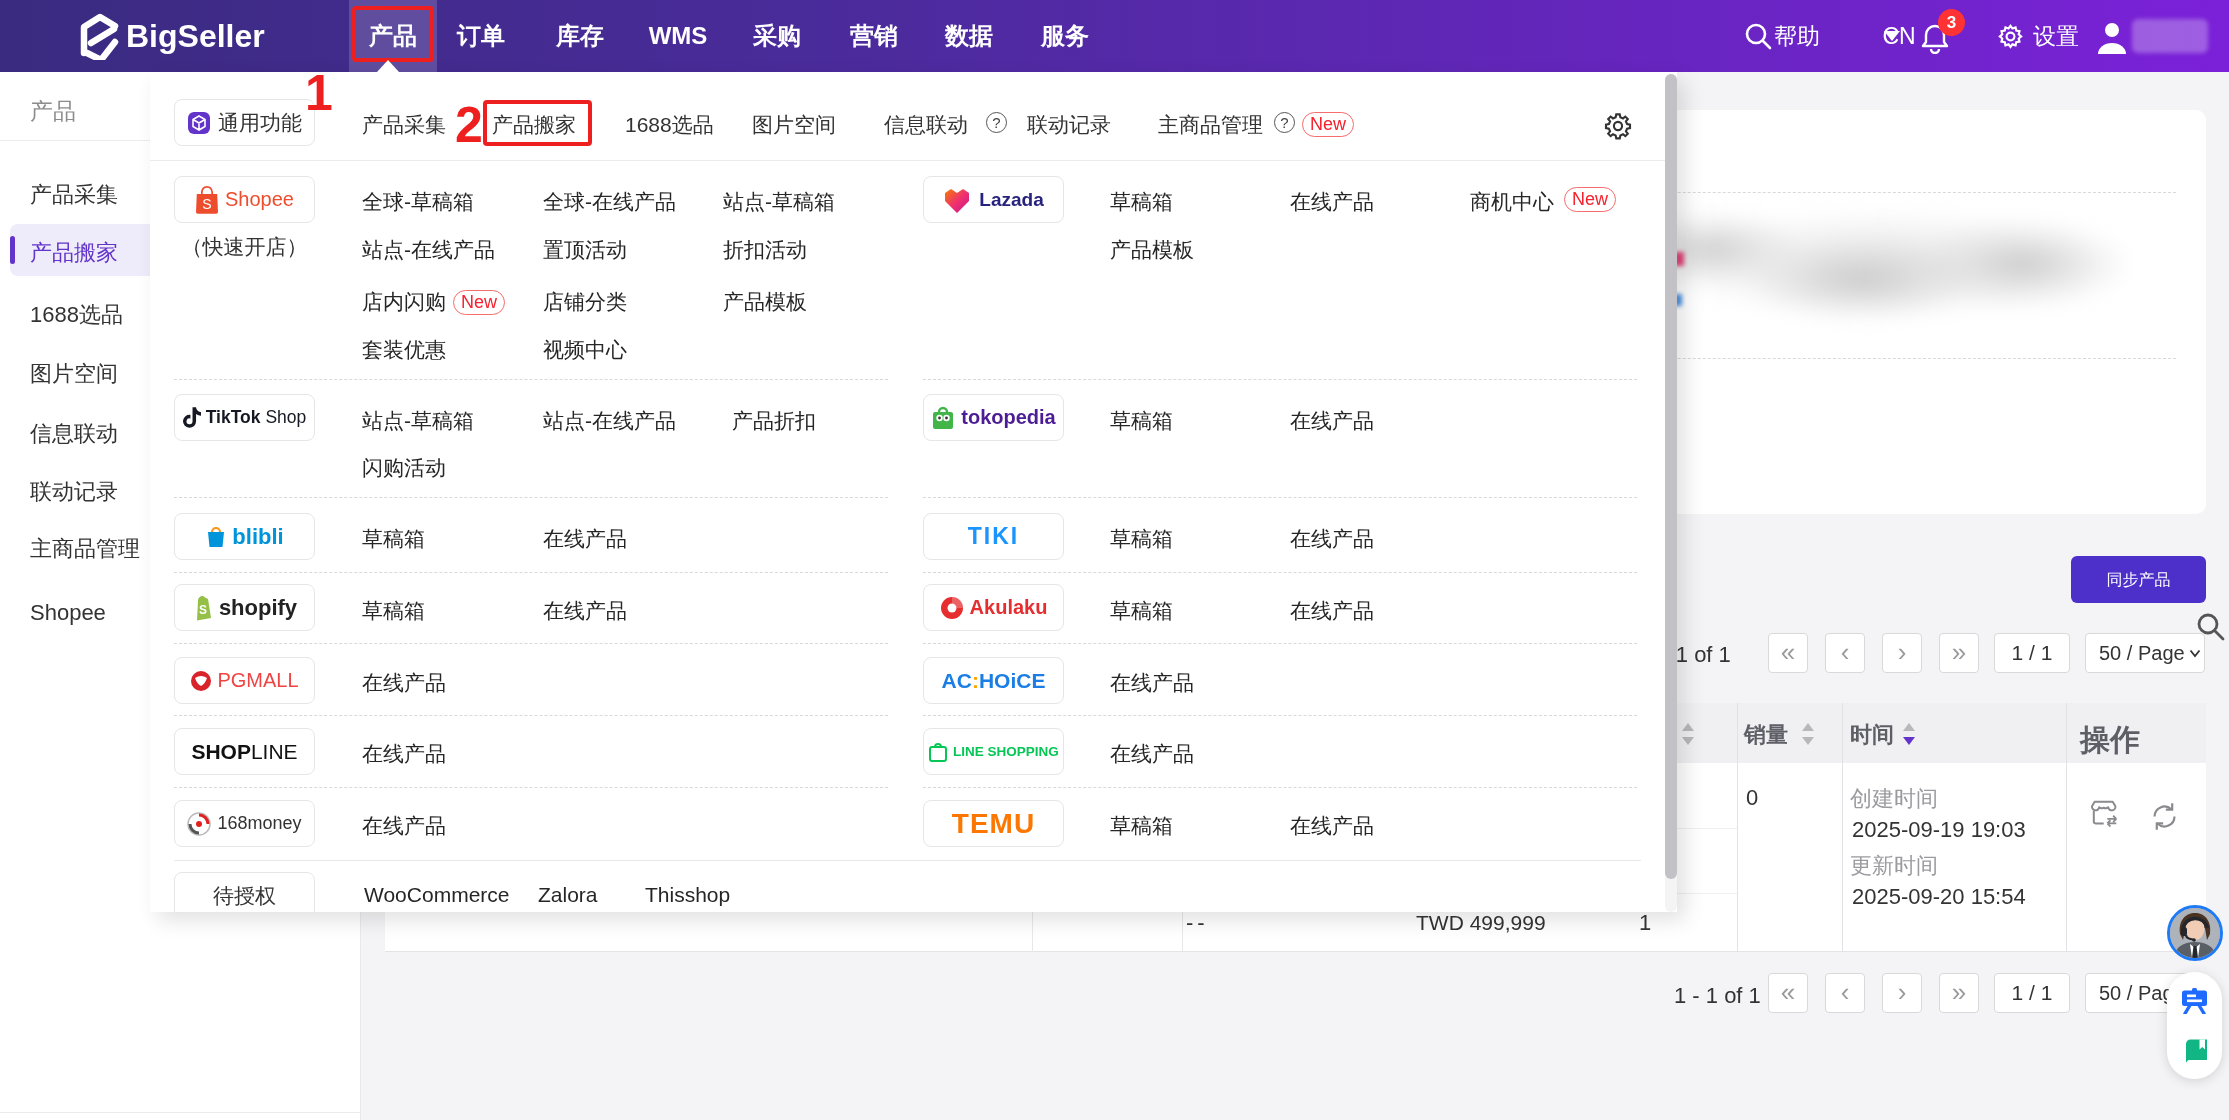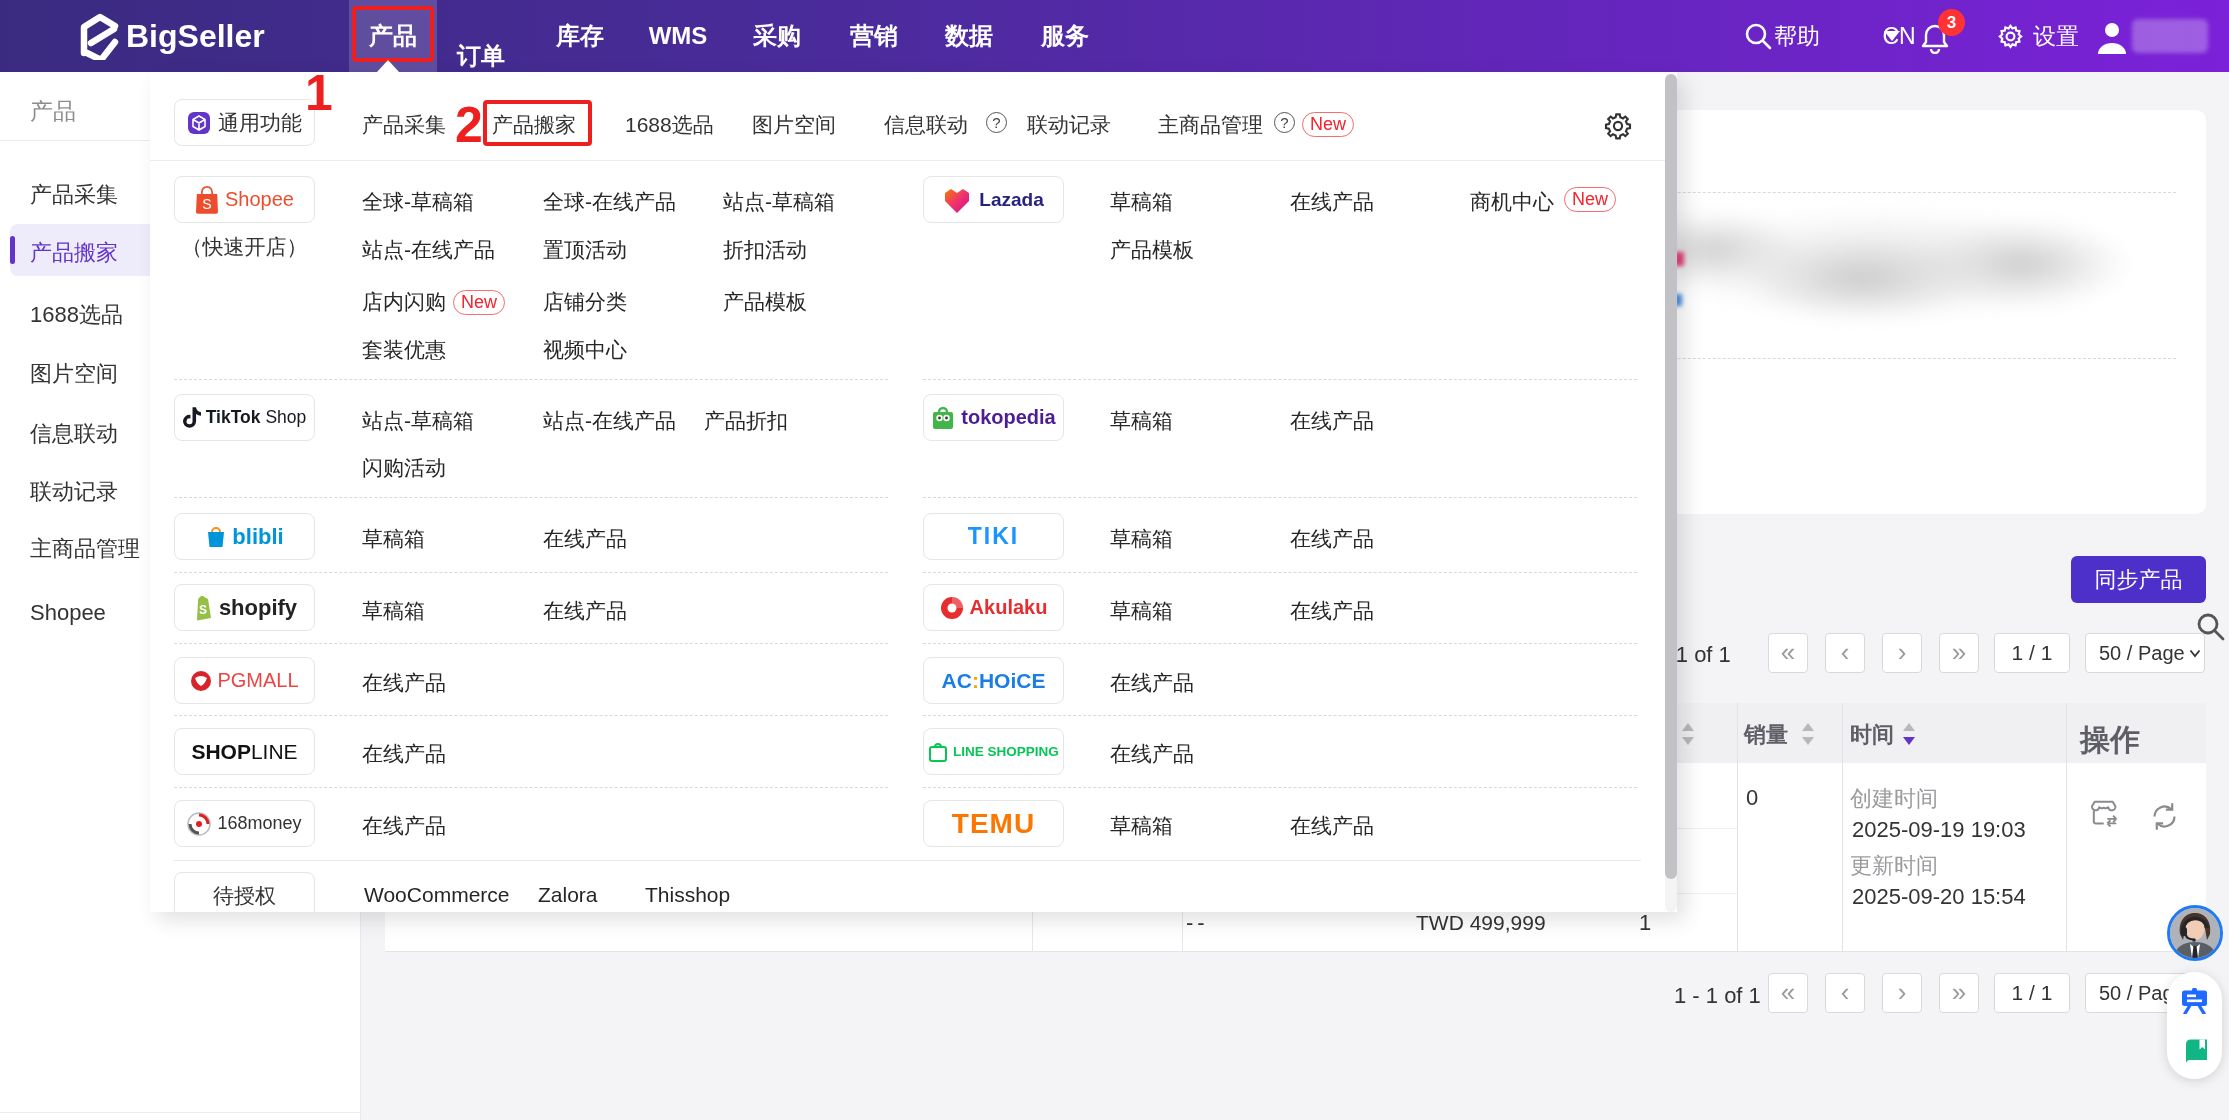--- a/index.html
+++ b/index.html
@@ -43,21 +43,21 @@
     <g stroke="#fff" stroke-width="6.5" fill="none" stroke-linejoin="round" stroke-linecap="round">
       <path d="M6 41 V15 L22 5 L37 14"></path>
       <path d="M13 31 L36 17"></path>
       <path d="M9 41 L23 48 L37 30"></path>
     </g>
   </svg>
   <div class="abs" style="left:126px;top:18px;font-size:32px;font-weight:bold;color:#fff;letter-spacing:0px">BigSeller</div>
 
   <div class="abs" style="left:349px;top:0;width:88px;height:72px;background:rgba(255,255,255,0.16)"></div>
   <div class="navitem" style="left:352px;width:82px;">产品</div>
-  <div class="navitem" style="left:440px;width:82px;margin-top:20px;">订单</div>
+  <div class="navitem" style="left:440px;width:82px;">订单</div>
   <div class="navitem" style="left:539px;width:82px;">库存</div>
   <div class="navitem" style="left:637px;width:82px;">WMS</div>
   <div class="navitem" style="left:736px;width:82px;">采购</div>
   <div class="navitem" style="left:833px;width:82px;">营销</div>
   <div class="navitem" style="left:928px;width:82px;">数据</div>
   <div class="navitem" style="left:1024px;width:82px;">服务</div>
 
   <svg class="abs" style="left:1744px;top:22px" width="28" height="28" viewBox="0 0 28 28">
     <circle cx="12" cy="12" r="9" fill="none" stroke="#fff" stroke-width="2.6"></circle>
     <line x1="19" y1="19" x2="26" y2="26" stroke="#fff" stroke-width="2.6" stroke-linecap="round"></line>
@@ -110,21 +110,21 @@
 
   <div class="abs" style="left:1290px;top:132px;width:480px;height:132px;background:
       radial-gradient(90px 38px at 60px 45px,#cfcfcf 0%,rgba(220,220,220,0.55) 55%,transparent 100%),
       radial-gradient(120px 42px at 210px 75px,#cccccc 0%,rgba(215,215,215,0.5) 55%,transparent 100%),
       radial-gradient(110px 45px at 370px 60px,#cdcdcd 0%,rgba(218,218,218,0.5) 55%,transparent 100%),
       radial-gradient(230px 55px at 230px 60px,rgba(226,226,226,0.9) 0%,rgba(232,232,232,0.5) 60%,transparent 100%);
       filter:blur(9px)"></div>
   <div class="abs" style="left:1312px;top:180px;width:10px;height:14px;background:#e0447a;filter:blur(2px)"></div>
   <div class="abs" style="left:1312px;top:222px;width:8px;height:12px;background:#4a90e2;filter:blur(2px)"></div>
 
-  <div class="abs" style="left:1709px;top:484px;width:135px;height:47px;background:#4d2fc9;border-radius:6px;color:#fff;font-size:22px;text-align:center;line-height:47px">同步产品</div>
+  <div class="abs" style="left:1709px;top:484px;width:135px;height:47px;background:#4d2fc9;border-radius:6px;color:#fff;font-size:16px;text-align:center;line-height:47px">同步产品</div>
 
   <svg class="abs" style="left:1835px;top:541px" width="28" height="28" viewBox="0 0 28 28">
     <circle cx="11" cy="11" r="9" fill="none" stroke="#555" stroke-width="2.8"></circle>
     <line x1="18" y1="18" x2="26" y2="26" stroke="#555" stroke-width="2.8" stroke-linecap="round"></line>
   </svg>
 
   <div class="abs" style="left:1282px;top:570px;font-size:22px;color:#333">1 - 1 of 1</div>
   <div class="pagebtn" style="left:1406px;top:561px">«</div>
   <div class="pagebtn" style="left:1463px;top:561px">‹</div>
   <div class="pagebtn" style="left:1520px;top:561px">›</div>
@@ -293,21 +293,21 @@
   <div class="dash" style="left:773px;top:307px;width:714px"></div>
 
   <div class="logobox" style="left:24px;top:322px;gap:5px">
     <svg width="18" height="21" viewBox="0 0 448 512">
         <path d="M448,209.91a210.06,210.06,0,0,1-122.77-39.25V349.38A162.55,162.55,0,1,1,185,188.31V278.2a74.62,74.62,0,1,0,52.23,71.18V0l88,0a121.18,121.18,0,0,0,1.86,22.17h0A122.18,122.18,0,0,0,381,102.39a121.43,121.43,0,0,0,67,20.14Z" fill="#161823"></path>
       </svg>
     <span style="font-size:17.5px;color:#161823;font-weight:bold">TikTok <span style="font-weight:normal">Shop</span></span>
   </div>
   <div class="plink" style="left:212px;top:335px">站点-草稿箱</div>
   <div class="plink" style="left:393px;top:335px">站点-在线产品</div>
-  <div class="plink" style="left:554px;top:335px">产品折扣</div>
+  <div class="plink" style="left:582px;top:335px">产品折扣</div>
   <div class="plink" style="left:212px;top:382px">闪购活动</div>
 
   <div class="logobox" style="left:773px;top:322px;gap:6px">
     <svg width="24" height="26" viewBox="0 0 24 26">
         <path d="M4 7 h16 a2 2 0 0 1 2 2 v13 a2 2 0 0 1 -2 2 h-16 a2 2 0 0 1 -2 -2 v-13 a2 2 0 0 1 2 -2 z" fill="#42b549"></path>
         <path d="M8 7 a4 4 0 0 1 8 0" fill="none" stroke="#42b549" stroke-width="2.4"></path>
         <circle cx="8.5" cy="13" r="3.2" fill="#fff"></circle>
         <circle cx="15.5" cy="13" r="3.2" fill="#fff"></circle>
         <circle cx="8.5" cy="13" r="1.4" fill="#333"></circle>
         <circle cx="15.5" cy="13" r="1.4" fill="#333"></circle>

